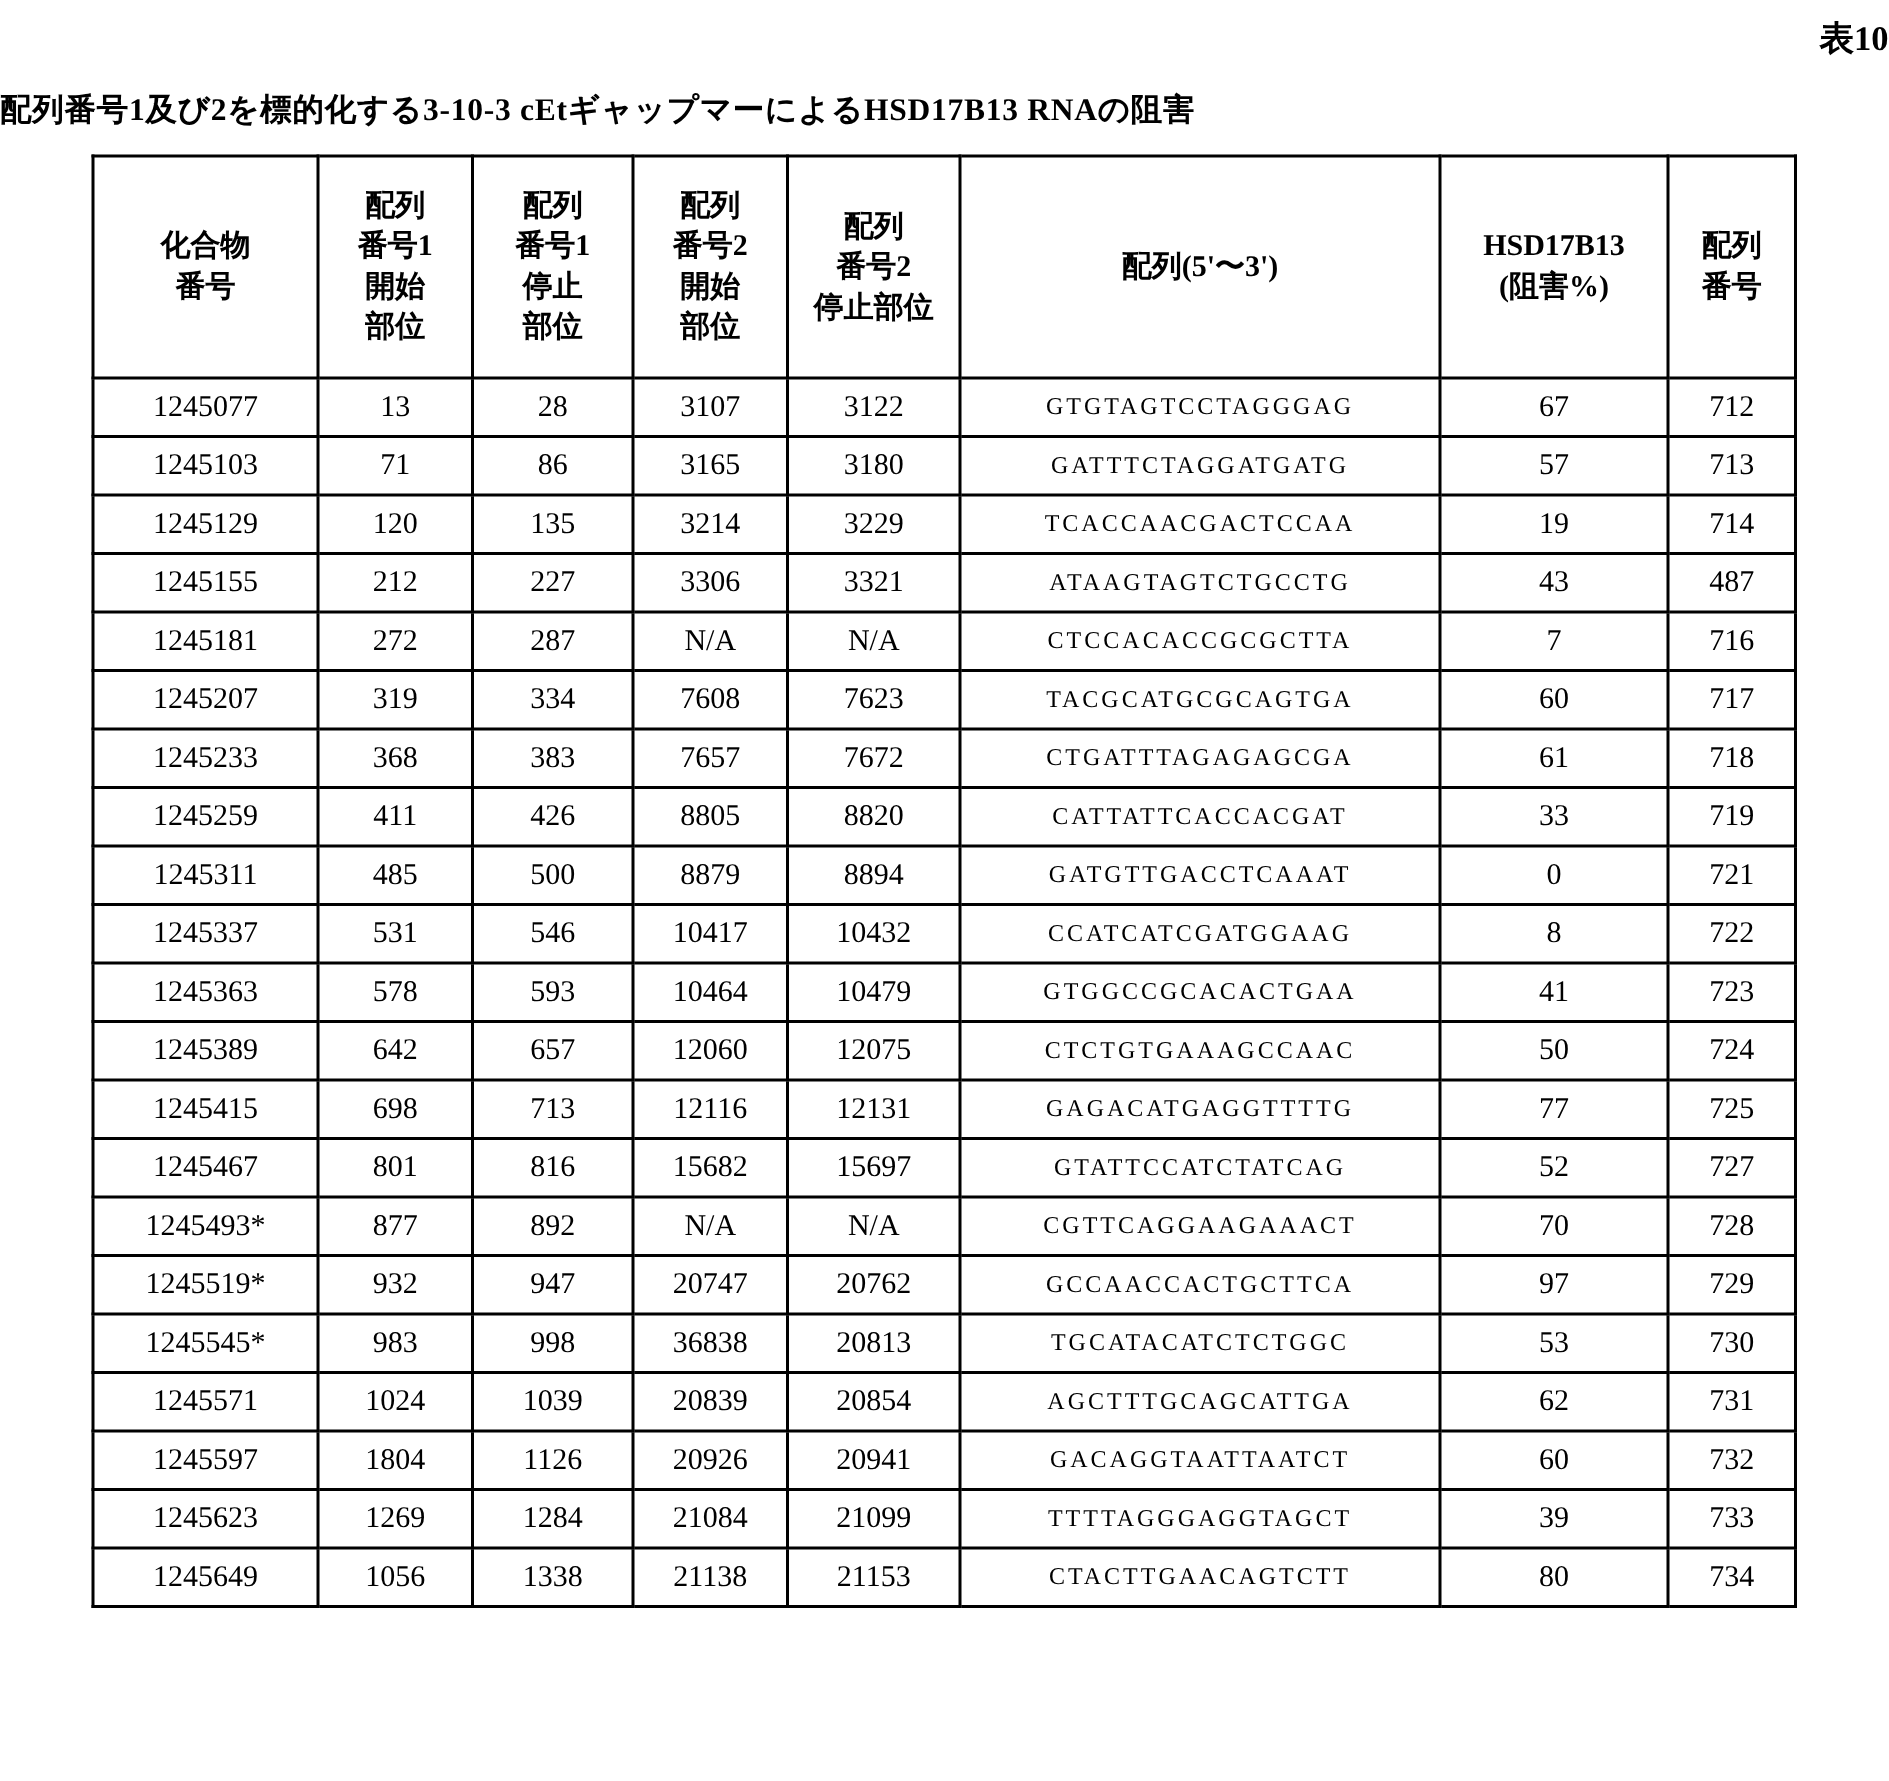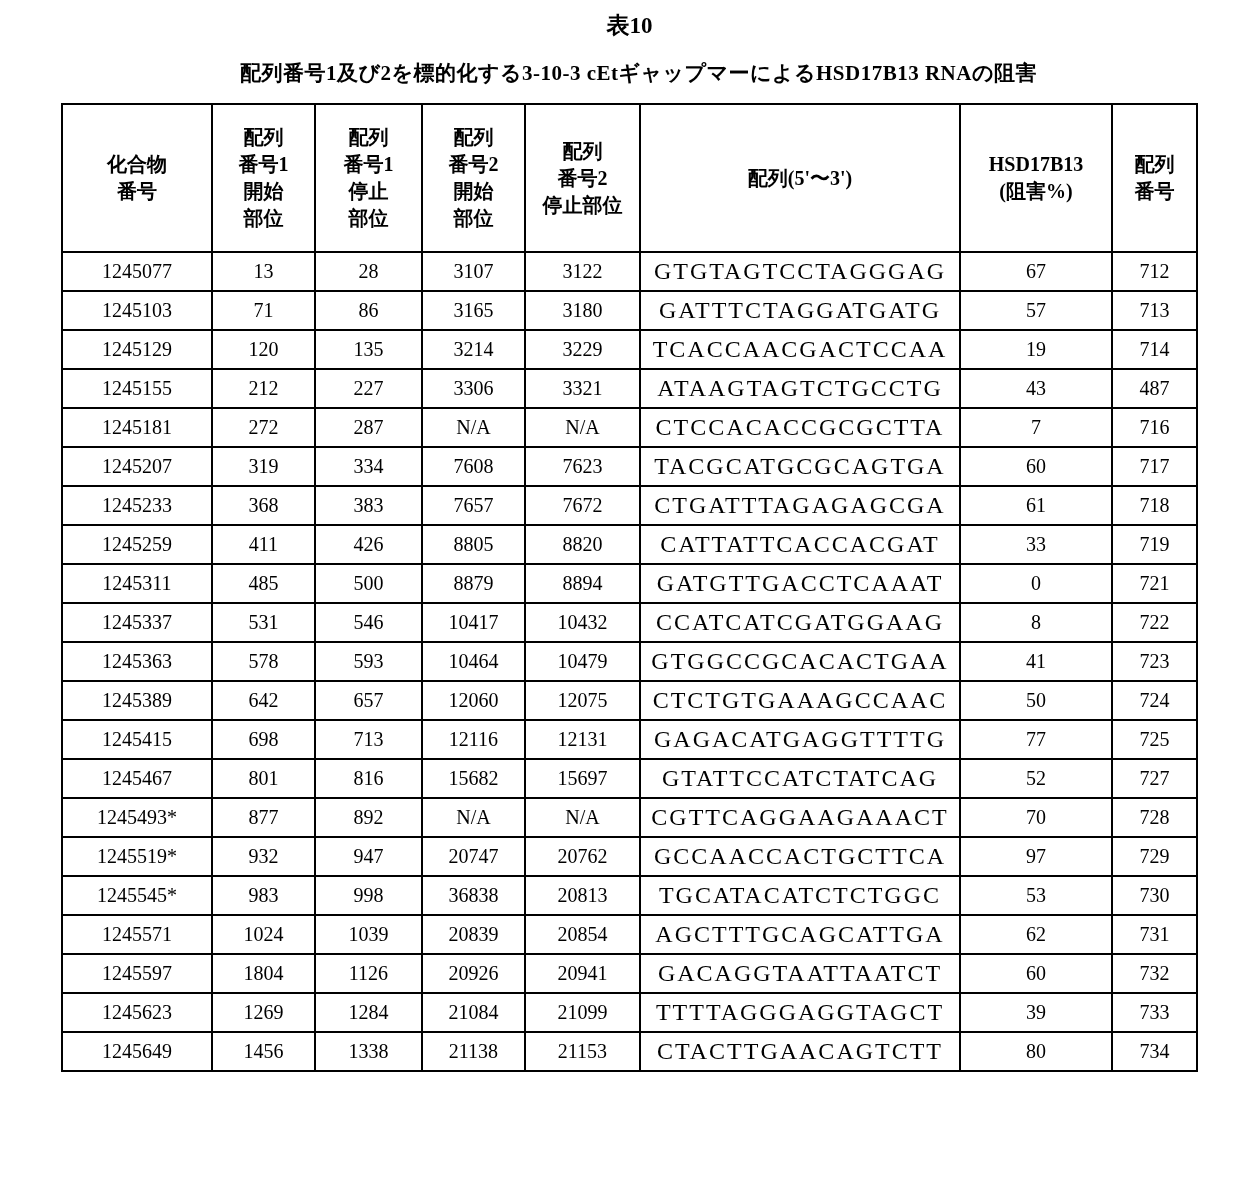--- a/index.html
+++ b/index.html
@@ -11,30 +11,29 @@
     position: relative;
     width: 1259px;
     height: 1187px;
     background: #ffffff;
     font-family: "Liberation Serif", "DejaVu Serif", serif;
     color: #000;
     box-sizing: border-box;
     padding-top: 10px;
   }
   .table-label {
-    text-align: center;
+    text-align: right;
     font-weight: bold;
     font-size: 23px;
     margin: 0 0 18px 0;
   }
   .table-title {
-    text-align: center;
     font-weight: bold;
     font-size: 21px;
-    margin: 0 0 16px 18px;
+    margin: 0 0 16px 0;
     letter-spacing: 0.5px;
   }
   table.patent-table {
     border-collapse: collapse;
     table-layout: fixed;
     width: 1135px;
     margin: 0 auto;
   }
   table.patent-table th,
   table.patent-table td {
@@ -51,21 +50,21 @@
     line-height: 1.35;
     height: 146px;
   }
   table.patent-table td {
     font-size: 20px;
     height: 37px;
     white-space: nowrap;
   }
   table.patent-table td.seq {
     letter-spacing: 2px;
-    font-size: 24px;
+    font-size: 16px;
   }
   col.c-compound   { width: 150px; }
   col.c-s1start    { width: 103px; }
   col.c-s1stop     { width: 107px; }
   col.c-s2start    { width: 103px; }
   col.c-s2stop     { width: 115px; }
   col.c-sequence   { width: 320px; }
   col.c-inhibition { width: 152px; }
   col.c-seqid      { width: 85px;  }
 </style>
@@ -311,21 +310,21 @@
           <td>1269</td>
           <td>1284</td>
           <td>21084</td>
           <td>21099</td>
           <td class="seq">TTTTAGGGAGGTAGCT</td>
           <td>39</td>
           <td>733</td>
         </tr>
         <tr>
           <td>1245649</td>
-          <td>1456</td>
+          <td>1056</td>
           <td>1338</td>
           <td>21138</td>
           <td>21153</td>
           <td class="seq">CTACTTGAACAGTCTT</td>
           <td>80</td>
           <td>734</td>
         </tr>
       </tbody>
   </table>
 

